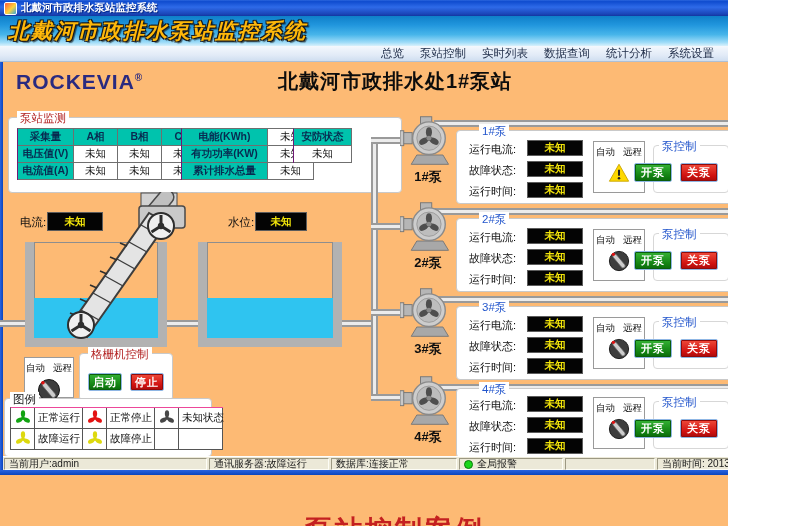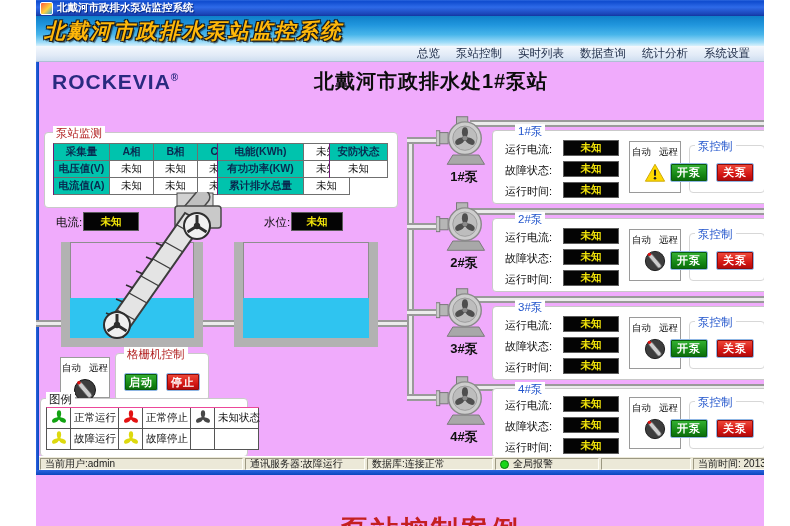--- a/index.html
+++ b/index.html
@@ -1,17 +1,17 @@
 <!DOCTYPE html>
 <html><head>
 <meta charset="utf-8">
 <style>
   html,body{margin:0;padding:0;background:#fff;}
-  .page{position:relative;width:728px;height:526px;background:#f0abfc;
-        font-family:"Liberation Sans","DejaVu Sans",sans-serif;overflow:hidden;margin-left:36px;
+  .page{position:relative;width:728px;height:526px;background:#fdba74;
+        font-family:"Liberation Sans","DejaVu Sans",sans-serif;overflow:hidden;
         -webkit-font-smoothing:antialiased;}
   .abs{position:absolute;}
 
   
   .titlebar{left:0;top:0;width:790px;height:16px;
     background:linear-gradient(180deg,#2b66dd 0%,#0f4ccf 10%,#2e6ae8 45%,#1a45b8 88%,#1336a0 100%);
     display:flex;align-items:center;padding:0 2px;box-sizing:border-box;}
   .appicon{width:11px;height:11px;margin:0 4px 0 2px;border-radius:2px;
     background:linear-gradient(135deg,#ff5a3c 0%,#ffd23c 55%,#2ea6e2 100%);border:1px solid #fff;}
   .titletext{color:#fff;font-size:10.5px;font-weight:bold;text-shadow:1px 1px 1px #00207a;flex:1;
@@ -170,21 +170,21 @@
     <span class="mi">系统退出</span>
   </div>
 
   <div class="abs edge" style="left:0;top:62px;width:3px;height:413px;"></div>
   <div class="abs edge" style="left:787px;top:62px;width:3px;height:413px;"></div>
   <div class="abs edge bottom" style="left:0;top:470px;width:790px;height:5px;"></div>
 
   <div class="abs logo"><span>ROCKEVIA</span><sup>®</sup></div>
   <div class="abs station-title">北戴河市政排水处1#泵站</div>
 
-  <div class="group" style="left:8px;top:132px;width:352px;height:74px;">
+  <div class="group" style="left:8px;top:117px;width:352px;height:74px;padding-left:40px;">
     <span class="gtitle red">泵站监测</span>
     <div class="tbl" style="left:8px;top:10px;grid-template-columns:56px 44px 44px 44px;">
       <div class="c hd">采集量</div>
       <div class="c hd">A相</div>
       <div class="c hd">B相</div>
       <div class="c hd">C相</div>
       <div class="c hd">电压值(V)</div>
       <div class="c">未知</div>
       <div class="c">未知</div>
       <div class="c">未知</div>

